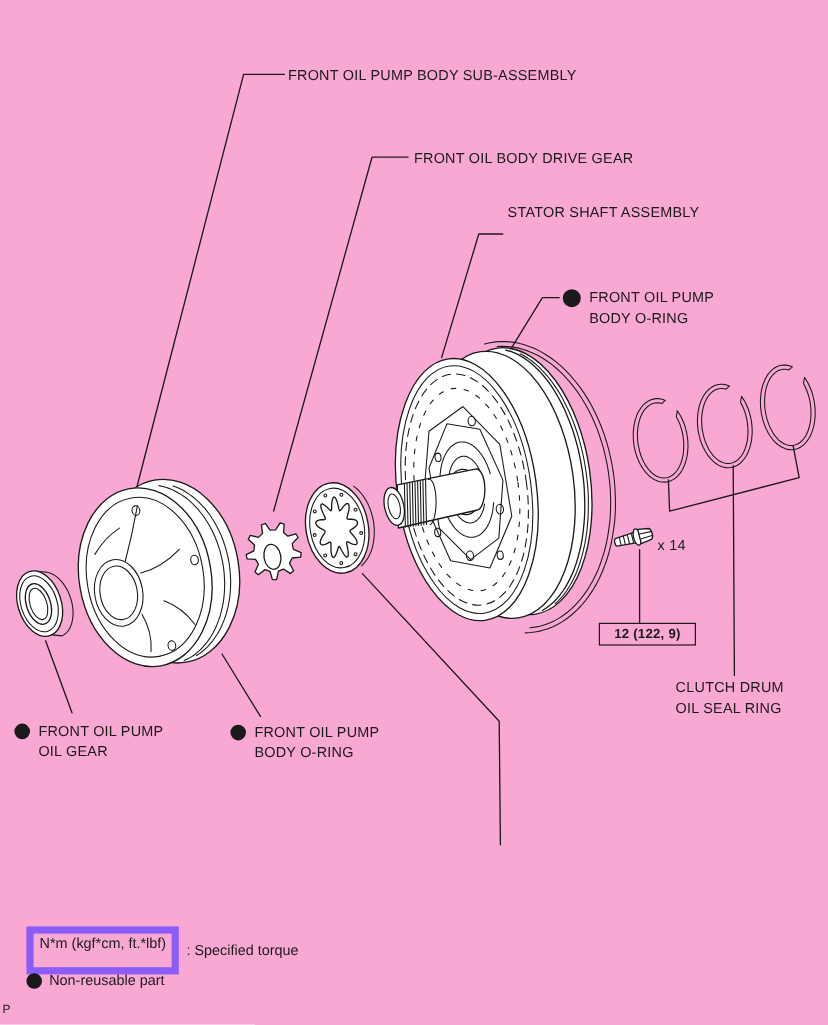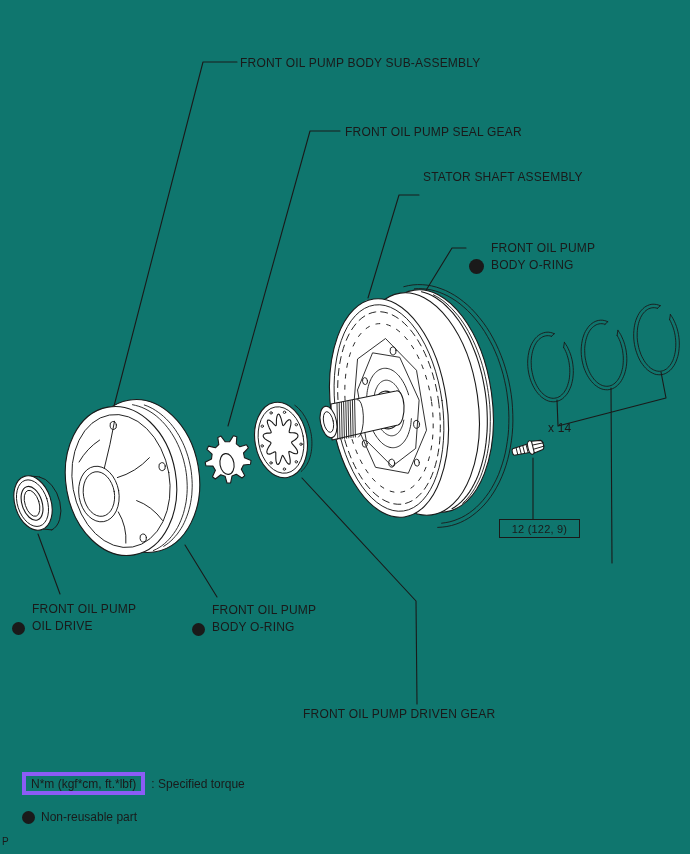--- a/index.html
+++ b/index.html
@@ -1,32 +1,32 @@
 <!DOCTYPE html>
 <html><head>
 <meta charset="utf-8">
 <style>
   html,body{margin:0;padding:0;background:#fff;}
-  .stage{position:relative;width:690px;height:854px;background:#0f766e;overflow:hidden;
+  .stage{position:relative;width:690px;height:854px;background:#f9a8d4;overflow:hidden;
          font-family:"Liberation Sans",sans-serif;color:#1a1a1a;}
   .stage svg{position:absolute;left:0;top:0;}
   .ln{stroke:#1a1a1a;fill:none;stroke-width:1.1;stroke-linecap:round;stroke-linejoin:round;}
   .thin{stroke-width:.9;}
   .fw{fill:#fff;}
   .dash1{stroke-dasharray:7 5;}
   .dash2{stroke-dasharray:4 7;}
   .lbl{position:absolute;font-size:12px;line-height:17px;letter-spacing:.2px;white-space:nowrap;}
-  .bullet-lbl{display:flex;gap:7px;align-items:flex-end;}
+  .bullet-lbl{display:flex;gap:7px;align-items:flex-start;}
   .dot{width:13px;height:13px;border-radius:50%;background:#1a1a1a;flex:none;margin-top:2px;}
   .dot.big{width:15px;height:15px;margin-top:1px;}
   .torque-box{position:absolute;left:499px;top:519px;width:81px;height:19px;border:1.5px solid #1a1a1a;
               box-sizing:border-box;display:flex;align-items:center;justify-content:center;
-              font-size:11px;font-weight:normal;letter-spacing:.2px;}
+              font-size:11px;font-weight:bold;letter-spacing:.2px;}
   .legend-row{position:absolute;display:flex;align-items:center;gap:6px;font-size:12px;white-space:nowrap;}
-  .legend-box{border:4px solid #8b5cf6;padding:1px 5px 0;}
+  .legend-box{border:6px solid #8b5cf6;padding:1px 5px 13px;}
   .page-p{position:absolute;left:2px;top:836px;font-size:10px;}
 </style>
 </head>
 <body>
 
 <div class="stage">
 
   <svg width="690" height="854" viewBox="0 0 690 854">
 
     <g>
@@ -138,52 +138,55 @@
 
     <g>
       <path id="ring1" class="ln thin" d="M564.4 342.3L565.8 344.4L567.2 346.6L568.3 348.9L569.4 351.4L570.4 353.9L571.2 356.5L571.9 359.2L572.5 362.0L572.9 364.8L573.2 367.6L573.3 370.4L573.3 373.1L573.1 375.9L572.8 378.6L572.3 381.2L571.7 383.7L571.0 386.1L570.1 388.3L569.1 390.5L568.0 392.5L566.8 394.3L565.4 395.9L564.0 397.4L562.5 398.7L560.9 399.7L559.2 400.6L557.5 401.2L555.7 401.6L553.9 401.8L552.1 401.7L550.3 401.5L548.4 401.0L546.6 400.3L544.8 399.4L543.1 398.2L541.3 396.9L539.7 395.3L538.1 393.6L536.6 391.7L535.2 389.7L533.9 387.5L532.7 385.2L531.6 382.7L530.6 380.2L529.8 377.6L529.1 374.9L528.5 372.1L528.1 369.3L527.8 366.5L527.7 363.7L527.7 361.0L527.9 358.2L528.2 355.5L528.7 352.9L529.2 350.4L530.0 348.0L530.8 345.7L531.8 343.6L533.0 341.6L534.2 339.8L535.5 338.1L537.0 336.6L538.5 335.4L540.1 334.3L541.7 333.5L543.5 332.8L545.2 332.4L547.0 332.2L548.8 332.2L550.7 332.5L552.5 333.0L554.3 333.7M563.6 347.4L564.7 349.3L565.7 351.4L566.6 353.5L567.3 355.7L568.0 358.0L568.6 360.4L569.1 362.8L569.4 365.2L569.7 367.6L569.8 370.1L569.8 372.5L569.7 374.8L569.5 377.2L569.2 379.4L568.7 381.6L568.1 383.7L567.5 385.7L566.7 387.6L565.9 389.4L564.9 391.0L563.9 392.5L562.7 393.8L561.6 395.0L560.3 396.0L559.0 396.8L557.6 397.5L556.2 397.9L554.7 398.2L553.3 398.3L551.8 398.2L550.3 397.9L548.8 397.5L547.3 396.8L545.8 396.0L544.4 395.0L543.0 393.8L541.6 392.5L540.3 391.0L539.1 389.3L537.9 387.6L536.8 385.7L535.8 383.7L534.9 381.6L534.0 379.4L533.3 377.1L532.7 374.8L532.2 372.4L531.7 370.0L531.4 367.6L531.3 365.2L531.2 362.7L531.2 360.3L531.4 358.0L531.7 355.7L532.1 353.5L532.6 351.3L533.2 349.3L533.9 347.3L534.7 345.5L535.6 343.8L536.6 342.2L537.7 340.8L538.8 339.6L540.1 338.5L541.4 337.6L542.7 336.8L544.1 336.3L545.5 335.9L547.0 335.7L548.5 335.7L550.0 335.9L551.5 336.3M564.4 342.3L563.6 347.4M554.3 333.7L551.5 336.3"></path>
       <path id="ring2" class="ln thin" d="M617.9 330.3L619.3 332.4L620.7 334.6L621.8 336.9L622.9 339.4L623.9 341.9L624.7 344.5L625.4 347.2L626.0 350.0L626.4 352.8L626.7 355.6L626.8 358.4L626.8 361.1L626.6 363.9L626.3 366.6L625.8 369.2L625.2 371.7L624.5 374.1L623.6 376.3L622.6 378.5L621.5 380.5L620.3 382.3L618.9 383.9L617.5 385.4L616.0 386.7L614.4 387.7L612.7 388.6L611.0 389.2L609.2 389.6L607.4 389.8L605.6 389.7L603.8 389.5L601.9 389.0L600.1 388.3L598.3 387.4L596.6 386.2L594.8 384.9L593.2 383.3L591.6 381.6L590.1 379.7L588.7 377.7L587.4 375.5L586.2 373.2L585.1 370.7L584.1 368.2L583.3 365.6L582.6 362.9L582.0 360.1L581.6 357.3L581.3 354.5L581.2 351.7L581.2 349.0L581.4 346.2L581.7 343.5L582.2 340.9L582.7 338.4L583.5 336.0L584.3 333.7L585.3 331.6L586.5 329.6L587.7 327.8L589.0 326.1L590.5 324.6L592.0 323.4L593.6 322.3L595.2 321.5L597.0 320.8L598.7 320.4L600.5 320.2L602.3 320.2L604.2 320.5L606.0 321.0L607.8 321.7M617.1 335.4L618.2 337.3L619.2 339.4L620.1 341.5L620.8 343.7L621.5 346.0L622.1 348.4L622.6 350.8L622.9 353.2L623.2 355.6L623.3 358.1L623.3 360.5L623.2 362.8L623.0 365.2L622.7 367.4L622.2 369.6L621.6 371.7L621.0 373.7L620.2 375.6L619.4 377.4L618.4 379.0L617.4 380.5L616.2 381.8L615.1 383.0L613.8 384.0L612.5 384.8L611.1 385.5L609.7 385.9L608.2 386.2L606.8 386.3L605.3 386.2L603.8 385.9L602.3 385.5L600.8 384.8L599.3 384.0L597.9 383.0L596.5 381.8L595.1 380.5L593.8 379.0L592.6 377.3L591.4 375.6L590.3 373.7L589.3 371.7L588.4 369.6L587.5 367.4L586.8 365.1L586.2 362.8L585.7 360.4L585.2 358.0L584.9 355.6L584.8 353.2L584.7 350.7L584.7 348.3L584.9 346.0L585.2 343.7L585.6 341.5L586.1 339.3L586.7 337.3L587.4 335.3L588.2 333.5L589.1 331.8L590.1 330.2L591.2 328.8L592.3 327.6L593.6 326.5L594.9 325.6L596.2 324.8L597.6 324.3L599.0 323.9L600.5 323.7L602.0 323.7L603.5 323.9L605.0 324.3M617.9 330.3L617.1 335.4M607.8 321.7L605.0 324.3"></path>
       <path id="ring3" class="ln thin" d="M670.4 314.5L671.8 316.6L673.1 318.8L674.3 321.2L675.4 323.7L676.4 326.3L677.2 328.9L677.9 331.7L678.5 334.5L678.9 337.3L679.2 340.1L679.3 343.0L679.3 345.8L679.1 348.5L678.8 351.3L678.4 353.9L677.8 356.4L677.0 358.9L676.2 361.2L675.2 363.4L674.1 365.4L672.8 367.2L671.5 368.9L670.1 370.4L668.5 371.6L666.9 372.7L665.3 373.6L663.6 374.2L661.8 374.6L660.0 374.8L658.2 374.7L656.3 374.5L654.5 374.0L652.7 373.2L650.9 372.3L649.1 371.1L647.4 369.8L645.7 368.2L644.2 366.5L642.7 364.6L641.2 362.5L639.9 360.3L638.7 357.9L637.6 355.4L636.7 352.8L635.8 350.2L635.1 347.4L634.5 344.6L634.1 341.8L633.8 339.0L633.7 336.1L633.7 333.3L633.9 330.6L634.2 327.8L634.6 325.2L635.2 322.6L635.9 320.2L636.8 317.9L637.8 315.7L638.9 313.7L640.1 311.8L641.5 310.2L642.9 308.7L644.4 307.4L646.0 306.3L647.7 305.5L649.4 304.8L651.1 304.4L653.0 304.2L654.8 304.3L656.6 304.5L658.4 305.0L660.3 305.7M669.6 319.6L670.7 321.6L671.6 323.7L672.5 325.8L673.3 328.1L674.0 330.4L674.6 332.8L675.1 335.3L675.4 337.7L675.7 340.2L675.8 342.6L675.8 345.1L675.7 347.5L675.5 349.9L675.2 352.2L674.7 354.4L674.2 356.5L673.5 358.5L672.8 360.5L671.9 362.2L671.0 363.9L669.9 365.4L668.8 366.8L667.6 367.9L666.4 369.0L665.0 369.8L663.7 370.5L662.3 370.9L660.8 371.2L659.3 371.3L657.8 371.2L656.3 370.9L654.8 370.4L653.4 369.8L651.9 368.9L650.4 367.9L649.0 366.7L647.7 365.3L646.4 363.8L645.1 362.2L644.0 360.4L642.9 358.4L641.8 356.4L640.9 354.3L640.1 352.0L639.3 349.7L638.7 347.4L638.2 345.0L637.7 342.5L637.4 340.1L637.2 337.6L637.2 335.1L637.2 332.7L637.4 330.3L637.6 328.0L638.0 325.7L638.5 323.5L639.1 321.5L639.8 319.5L640.6 317.6L641.5 315.9L642.5 314.3L643.6 312.9L644.8 311.6L646.0 310.5L647.3 309.6L648.6 308.8L650.0 308.3L651.5 307.9L652.9 307.7L654.4 307.7L655.9 307.9L657.4 308.3M670.4 314.5L669.6 319.6M660.3 305.7L657.4 308.3"></path>
     </g>
   </svg>
 
   <div class="lbl" style="left:240px;top:55px">FRONT OIL PUMP BODY SUB-ASSEMBLY</div>
 
-  <div class="lbl" style="left:345px;top:124px">FRONT OIL PUMP SEAL GEAR</div>
+  <div class="lbl" style="left:345px;top:124px">FRONT OIL BODY DRIVE GEAR</div>
 
   <div class="lbl" style="left:423px;top:169px">STATOR SHAFT ASSEMBLY</div>
 
   <div class="lbl bullet-lbl" style="left:469px;top:240px">
     <span class="dot big"></span>
     <span>
       <span>FRONT OIL PUMP</span><br>
       <span>BODY O-RING</span>
     </span>
   </div>
 
   <div class="lbl bullet-lbl" style="left:12px;top:601px">
     <span class="dot"></span>
     <span>
       <span>FRONT OIL PUMP</span><br>
-      <span>OIL DRIVE</span>
+      <span>OIL GEAR</span>
     </span>
   </div>
 
   <div class="lbl bullet-lbl" style="left:192px;top:602px">
     <span class="dot"></span>
     <span>
       <span>FRONT OIL PUMP</span><br>
       <span>BODY O-RING</span>
     </span>
   </div>
 
-  <div class="lbl" style="left:303px;top:706px">FRONT OIL PUMP DRIVEN GEAR</div>
 
+  <div class="lbl" style="left:563px;top:565px">
+    <span>CLUTCH DRUM</span><br>
+    <span>OIL SEAL RING</span>
+  </div>
 
-  <div class="lbl" style="left:548px;top:420px">x 14</div>
+  <div class="lbl" style="left:548px;top:446px">x 14</div>
 
   <div class="torque-box">12 (122, 9)</div>
 
   <div class="legend-row" style="left:22px;top:772px">
     <span class="legend-box">N*m (kgf*cm, ft.*lbf)</span>
     <span>: Specified torque</span>
   </div>
 
   <div class="legend-row" style="left:22px;top:810px">
     <span class="dot" style="margin-top:0"></span>

